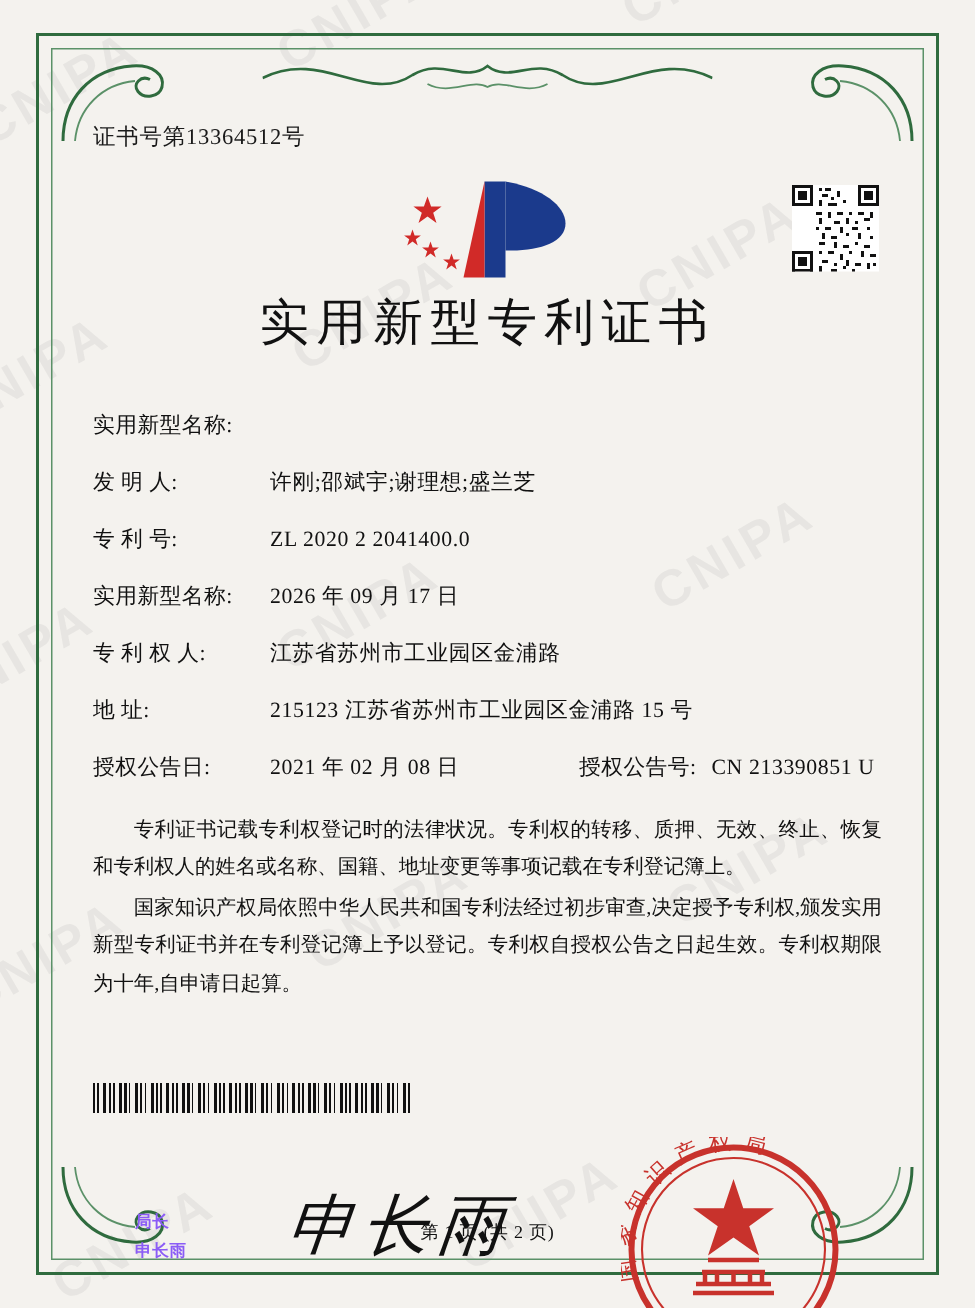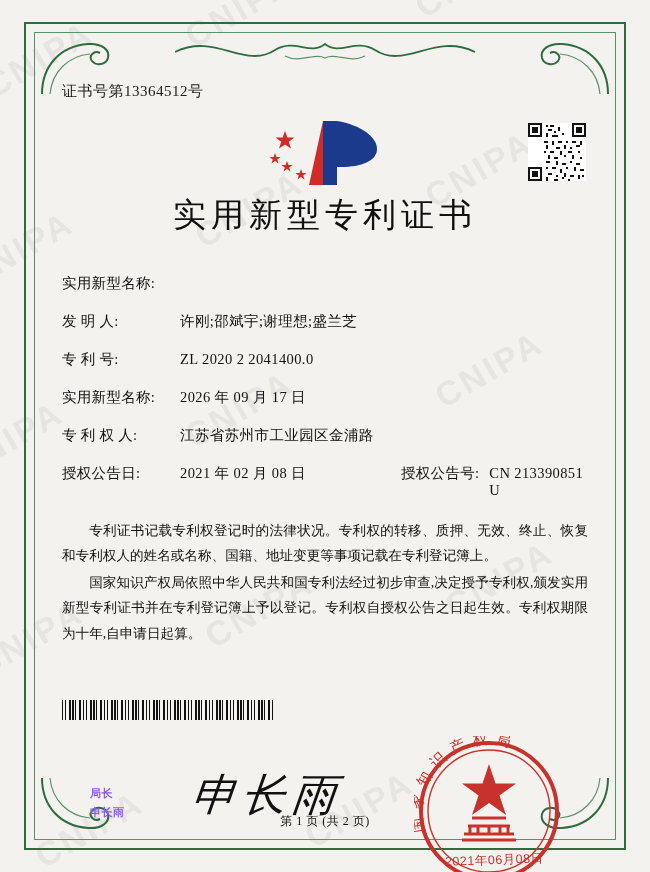--- a/index.html
+++ b/index.html
@@ -144,21 +144,21 @@
   .field-value {
     flex: 1;
     letter-spacing: 0.4px;
   }
   .field-row.dual .field-value {
     flex: 0 0 auto;
     min-width: 196px;
   }
   .field-label2 {
     flex: 0 0 auto;
-    margin-left: 25px;
+    margin-left: 10px;
     letter-spacing: 0.3px;
   }
   .field-value2 {
     margin-left: 10px;
     letter-spacing: 0.4px;
   }
 
   .paragraphs {
     margin-top: 10px;
     font-size: 13.6px;
@@ -396,20 +396,24 @@
         <div class="field-value">ZL 2020 2 2041400.0</div>
       </div>
       <div class="field-row">
         <div class="field-label">实用新型名称:</div>
         <div class="field-value">2026 年 09 月 17 日</div>
       </div>
       <div class="field-row">
         <div class="field-label">专 利 权 人:</div>
         <div class="field-value">江苏省苏州市工业园区金浦路</div>
       </div>
+      <div class="field-row">
+        <div class="field-label">地 址:</div>
+        <div class="field-value">215123 江苏省苏州市工业园区金浦路 15 号</div>
+      </div>
       <div class="field-row dual">
         <div class="field-label">授权公告日:</div>
         <div class="field-value">2021 年 02 月 08 日</div>
         <div class="field-label2">授权公告号:</div>
         <div class="field-value2">CN 213390851 U</div>
       </div>
     </div>
 
     <div class="paragraphs">
       <p>专利证书记载专利权登记时的法律状况。专利权的转移、质押、无效、终止、恢复和专利权人的姓名或名称、国籍、地址变更等事项记载在专利登记簿上。</p>

